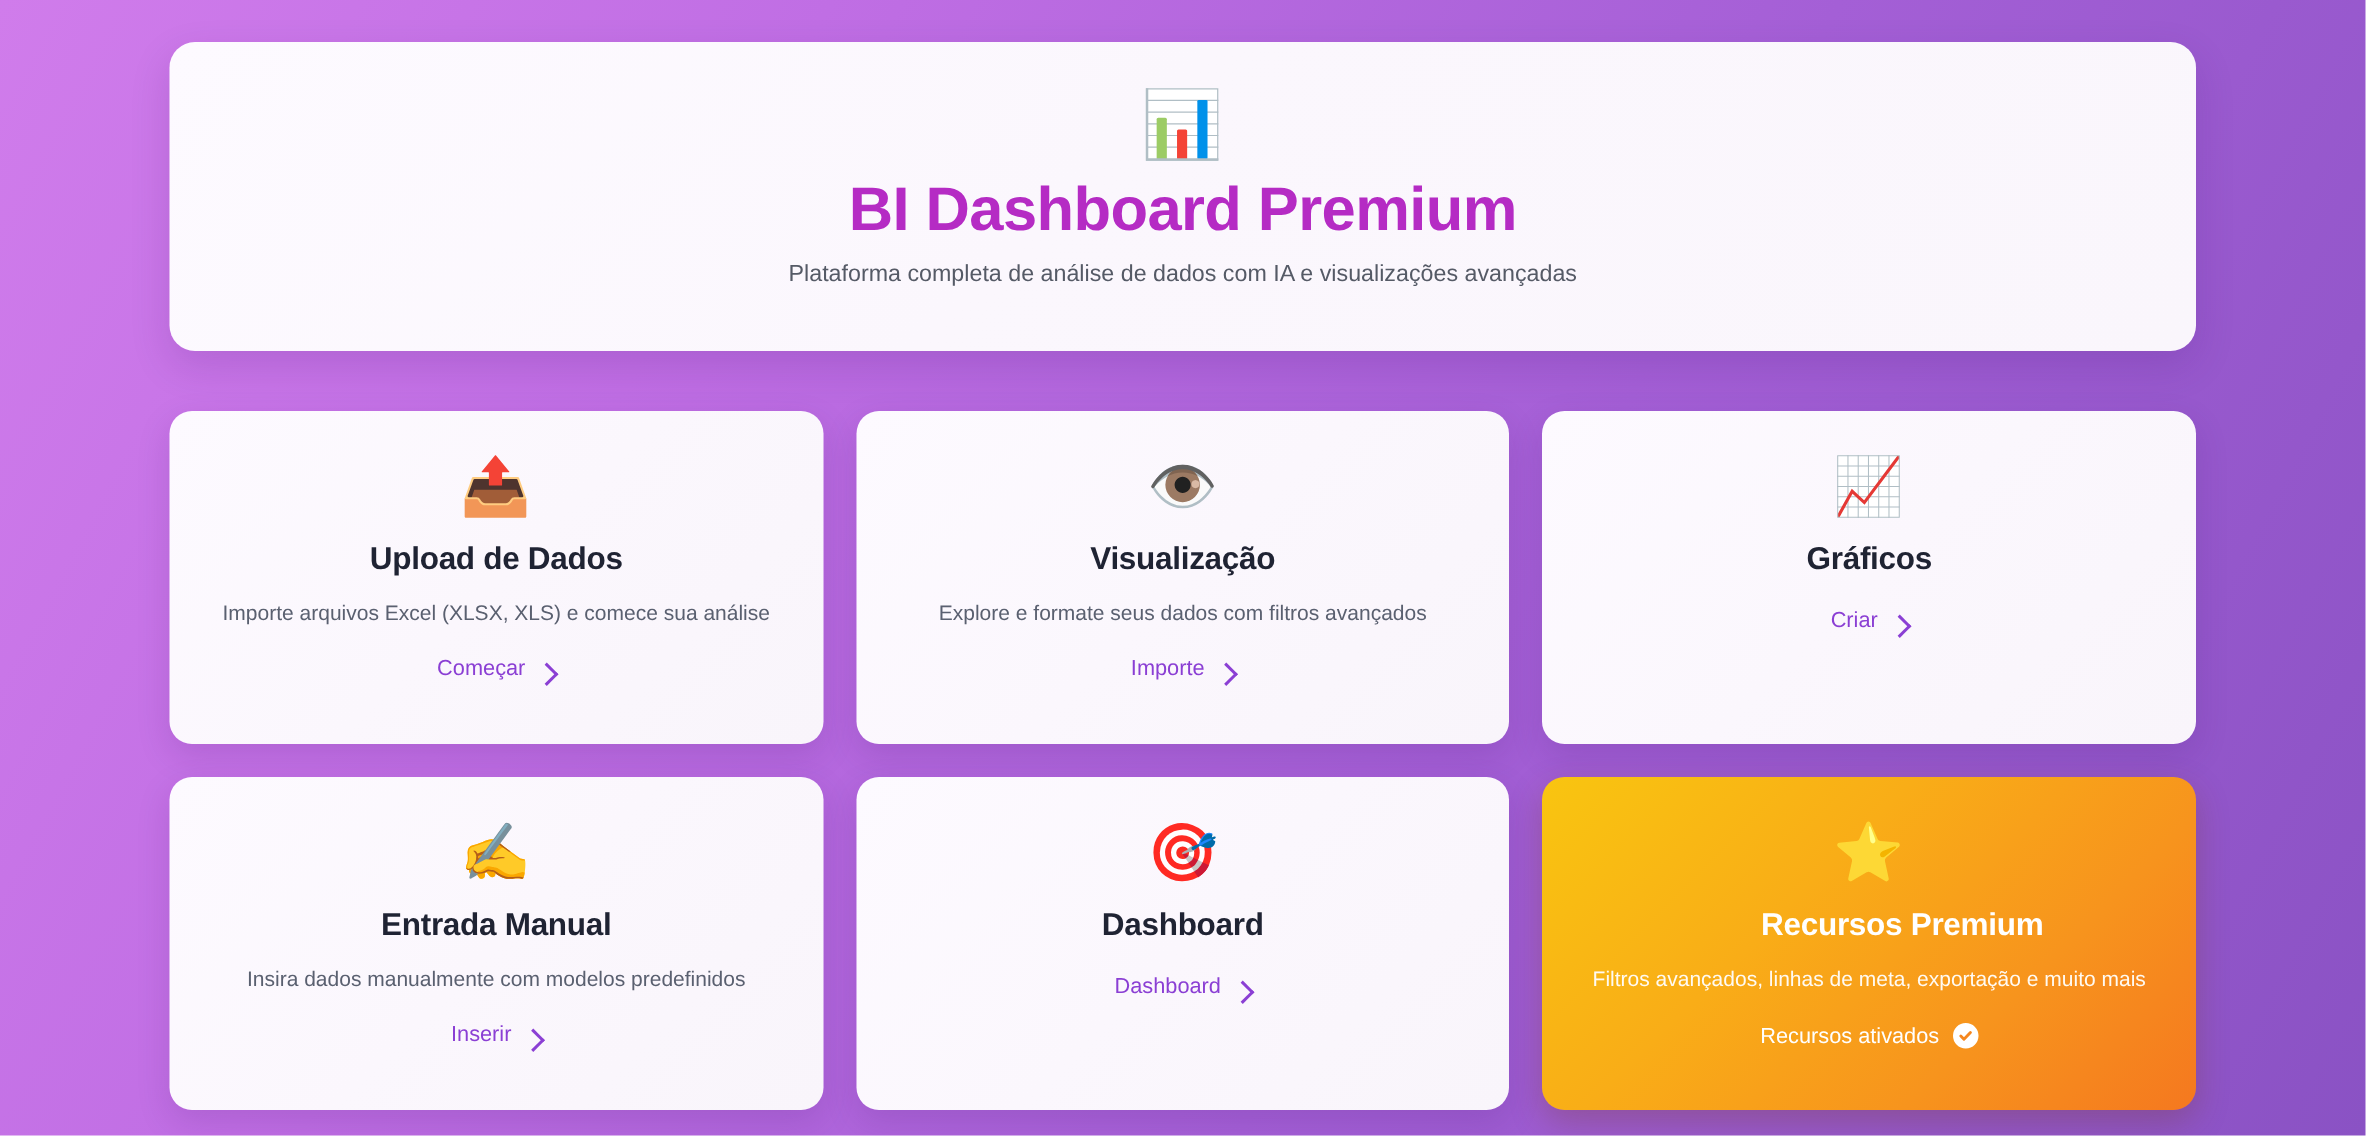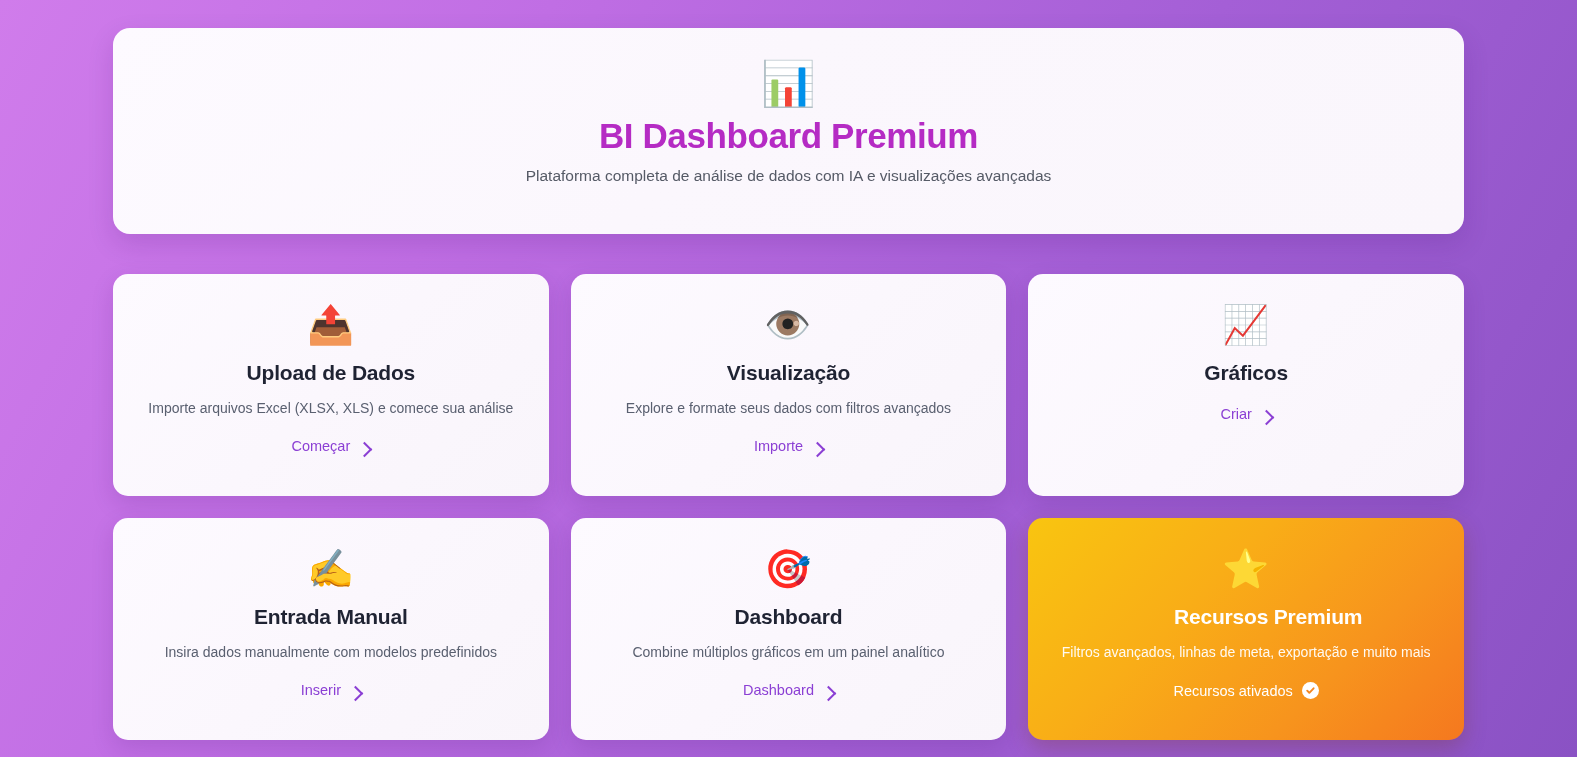--- a/index.html
+++ b/index.html
@@ -41,21 +41,21 @@
   .hero-icon {
     font-size:44px;
     line-height:1;
     height:52px;
     display:flex;
     align-items:center;
     justify-content:center;
   }
 
   .hero-title {
-    font-size:35px;
+    font-size:41px;
     font-weight:bold;
     color:#b52bc4;
     letter-spacing:-0.4px;
     margin-top:6px;
     line-height:1.15;
   }
 
   .hero-subtitle {
     font-size:15.5px;
     color:#555a66;
@@ -204,21 +204,20 @@
       <div class="card-desc">Insira dados manualmente com modelos predefinidos</div>
       <div class="card-action">
         <span>Inserir</span>
         <span class="chev"></span>
       </div>
     </div>
 
     <div class="card">
       <div class="card-icon">🎯</div>
       <div class="card-title">Dashboard</div>
-      <div class="card-desc">Combine múltiplos gráficos em um painel analítico</div>
       <div class="card-action">
         <span>Dashboard</span>
         <span class="chev"></span>
       </div>
     </div>
 
     <div class="card premium">
       <div class="card-icon">⭐</div>
       <div class="card-title">Recursos Premium</div>
       <div class="card-desc">Filtros avançados, linhas de meta, exportação e muito mais</div>

